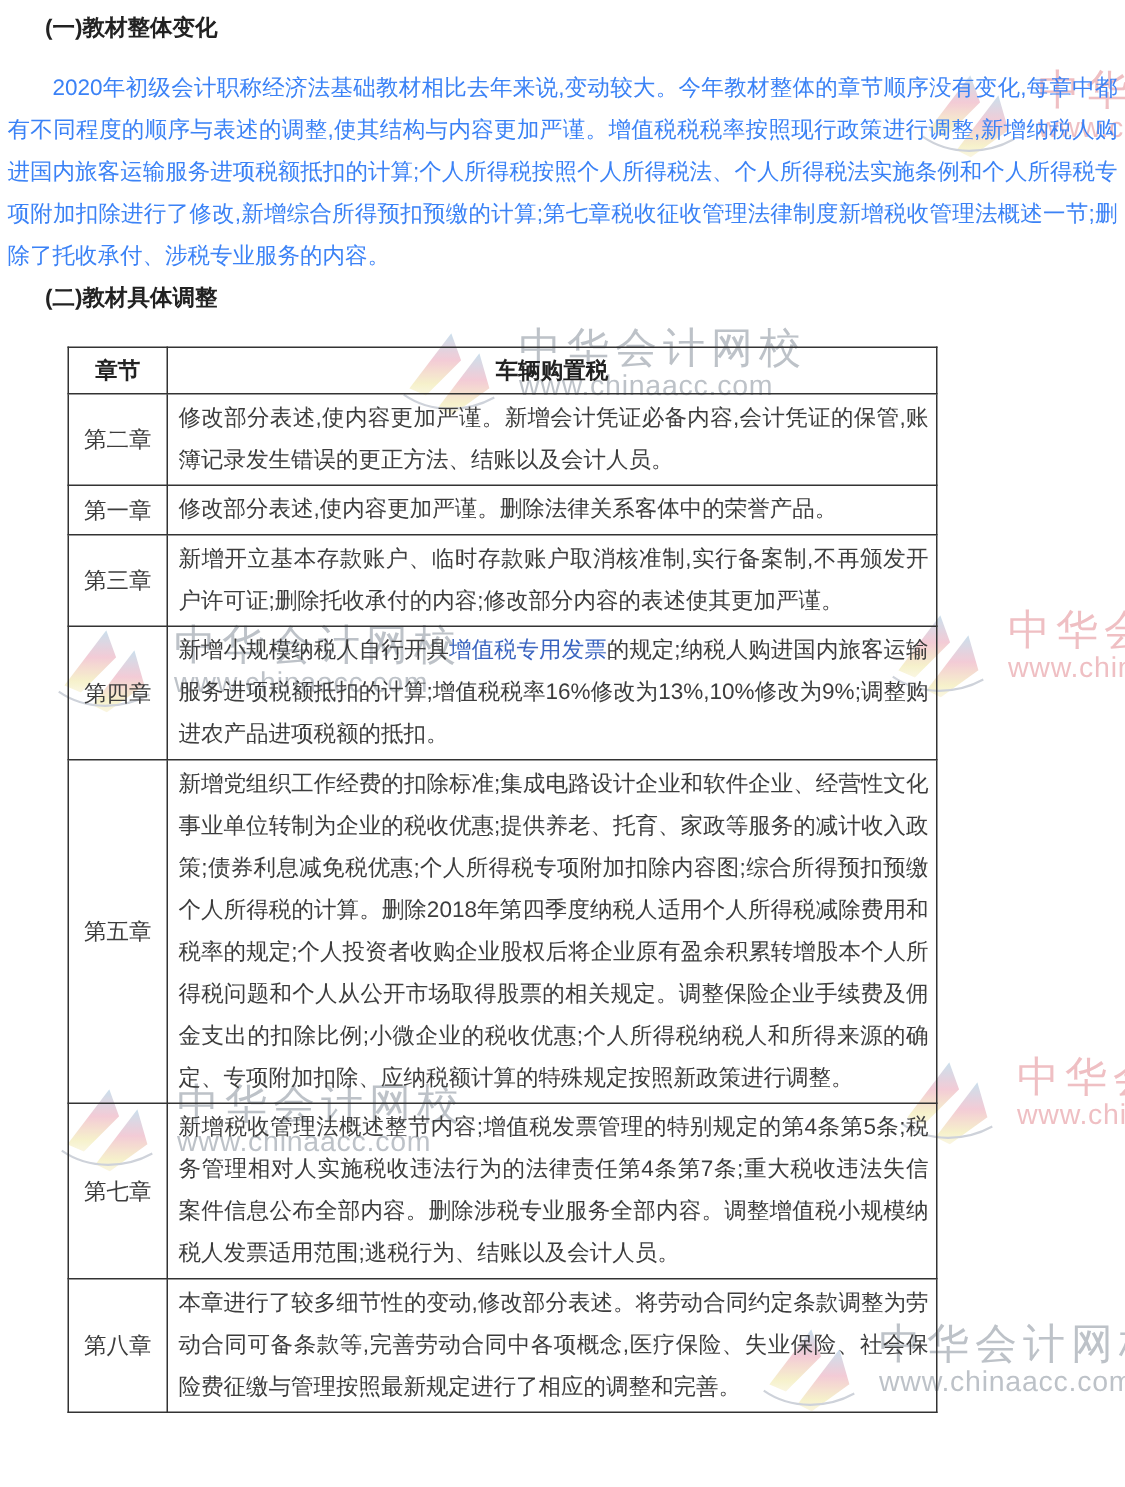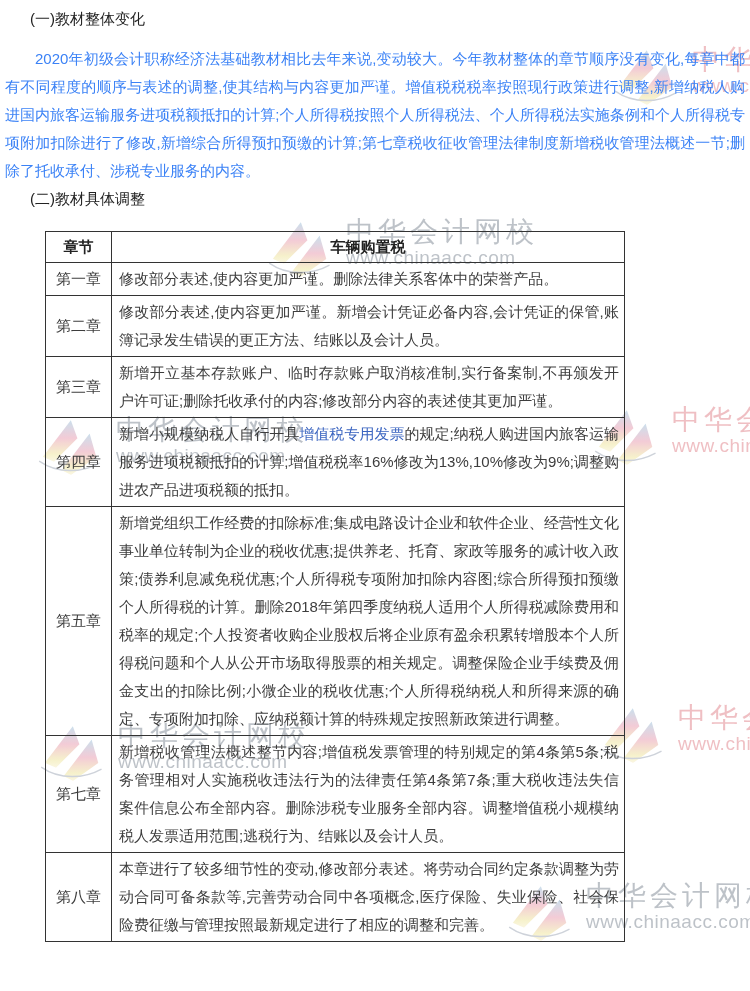--- a/index.html
+++ b/index.html
@@ -8,21 +8,21 @@
     width: 750px; height: 991px;
     background: #ffffff;
     font-family: "Liberation Sans", "DejaVu Sans", sans-serif;
     color: #3d3d3d;
     overflow: hidden;
     position: relative;
   }
   .page-content { position: relative; z-index: 1; }
 
   .section-title {
-    font-size: 15px; font-weight: normal; color: #222222;
+    font-size: 15px; font-weight: bold; color: #222222;
     margin: 0; padding: 9px 0 0 30px; line-height: 20px;
   }
   .section-title.second { padding-top: 0; margin-top: 4px; }
 
   .intro-paragraph {
     margin: 16px 5px 0 5px;
     font-size: 15px; line-height: 28px;
     text-indent: 2em; text-align: justify;
     color: #3b82f6;
   }
@@ -195,28 +195,28 @@
       <col>
     </colgroup>
     <thead>
       <tr>
         <th>章节</th>
         <th>车辆购置税</th>
       </tr>
     </thead>
     <tbody>
         <tr>
+          <td class="col-chapter">第二章</td>
+          <td class="col-changes"><span>修改部分表述,使内容更加严谨。新增会计凭证必备内容,会计凭证的保管,账簿记录发生错误的更正方法、结账以及会计人员。</span></td>
+        </tr>
+        <tr>
           <td class="col-chapter">第一章</td>
           <td class="col-changes"><span>修改部分表述,使内容更加严谨。删除法律关系客体中的荣誉产品。</span></td>
         </tr>
         <tr>
-          <td class="col-chapter">第二章</td>
-          <td class="col-changes"><span>修改部分表述,使内容更加严谨。新增会计凭证必备内容,会计凭证的保管,账簿记录发生错误的更正方法、结账以及会计人员。</span></td>
-        </tr>
-        <tr>
           <td class="col-chapter">第三章</td>
           <td class="col-changes"><span>新增开立基本存款账户、临时存款账户取消核准制,实行备案制,不再颁发开户许可证;删除托收承付的内容;修改部分内容的表述使其更加严谨。</span></td>
         </tr>
         <tr>
           <td class="col-chapter">第四章</td>
           <td class="col-changes"><span>新增小规模纳税人自行开具</span><a class="cell-link" href="#">增值税专用发票</a><span>的规定;纳税人购进国内旅客运输服务进项税额抵扣的计算;增值税税率16%修改为13%,10%修改为9%;调整购进农产品进项税额的抵扣。</span></td>
         </tr>
         <tr>
           <td class="col-chapter">第五章</td>
           <td class="col-changes"><span>新增党组织工作经费的扣除标准;集成电路设计企业和软件企业、经营性文化事业单位转制为企业的税收优惠;提供养老、托育、家政等服务的减计收入政策;债券利息减免税优惠;个人所得税专项附加扣除内容图;综合所得预扣预缴个人所得税的计算。删除2018年第四季度纳税人适用个人所得税减除费用和税率的规定;个人投资者收购企业股权后将企业原有盈余积累转增股本个人所得税问题和个人从公开市场取得股票的相关规定。调整保险企业手续费及佣金支出的扣除比例;小微企业的税收优惠;个人所得税纳税人和所得来源的确定、专项附加扣除、应纳税额计算的特殊规定按照新政策进行调整。</span></td>

